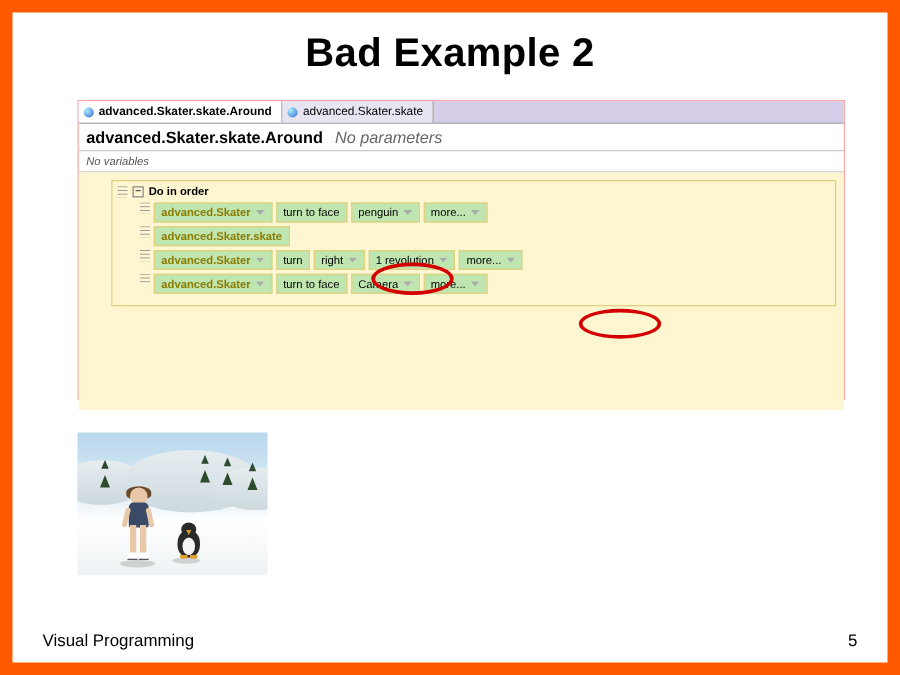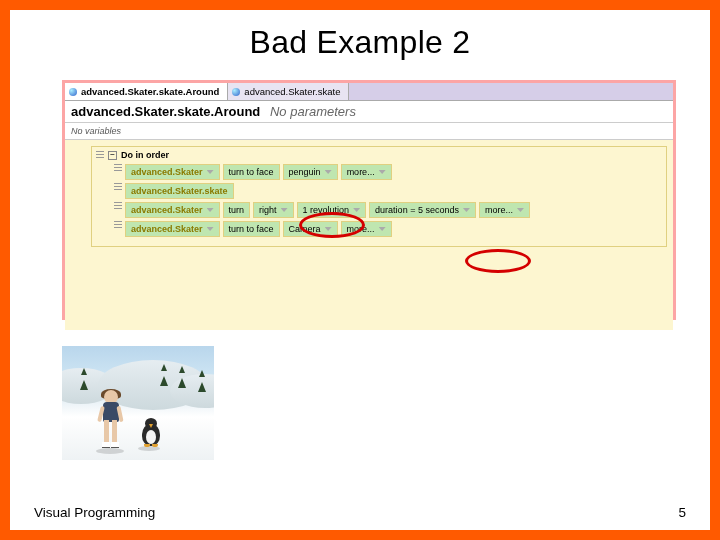--- a/index.html
+++ b/index.html
@@ -7,30 +7,30 @@
   .slide {
     width: 720px; height: 540px;
     border: 10px solid #ff5a00;
     background: #fff;
     position: relative;
     overflow: hidden;
   }
   .title {
     text-align: center;
     font-size: 32px;
-    font-weight: 400;
+    font-weight: 700;
     padding: 14px 0 10px;
     letter-spacing: 0.3px;
   }
   .editor {
     position: absolute;
     left: 52px; top: 70px;
     width: 614px; height: 240px;
     background: #fff;
-    border: 3px solid #fca5a5;
+    border: 1px solid #fca5a5;
     font-size: 9px;
   }
   .tabbar {
     display: flex;
     background: #d6cee8;
     border-bottom: 1px solid #aaa;
     height: 18px;
     font-size: 9.5px;
   }
   .tab {
@@ -306,24 +306,20 @@
             </span>
           <span class="seg">
               <span>turn</span>
             </span>
           <span class="seg">
               <span>right</span>
               <span class="dd"></span>
             </span>
           <span class="seg">
               <span>1 revolution</span>
-              <span class="dd"></span>
-            </span>
-          <span class="seg">
-              <span>duration = 5 seconds</span>
               <span class="dd"></span>
             </span>
           <span class="seg">
               <span>more...</span>
               <span class="dd"></span>
             </span>
         </div>
 
         <div class="row">
           <span class="grip"></span>

